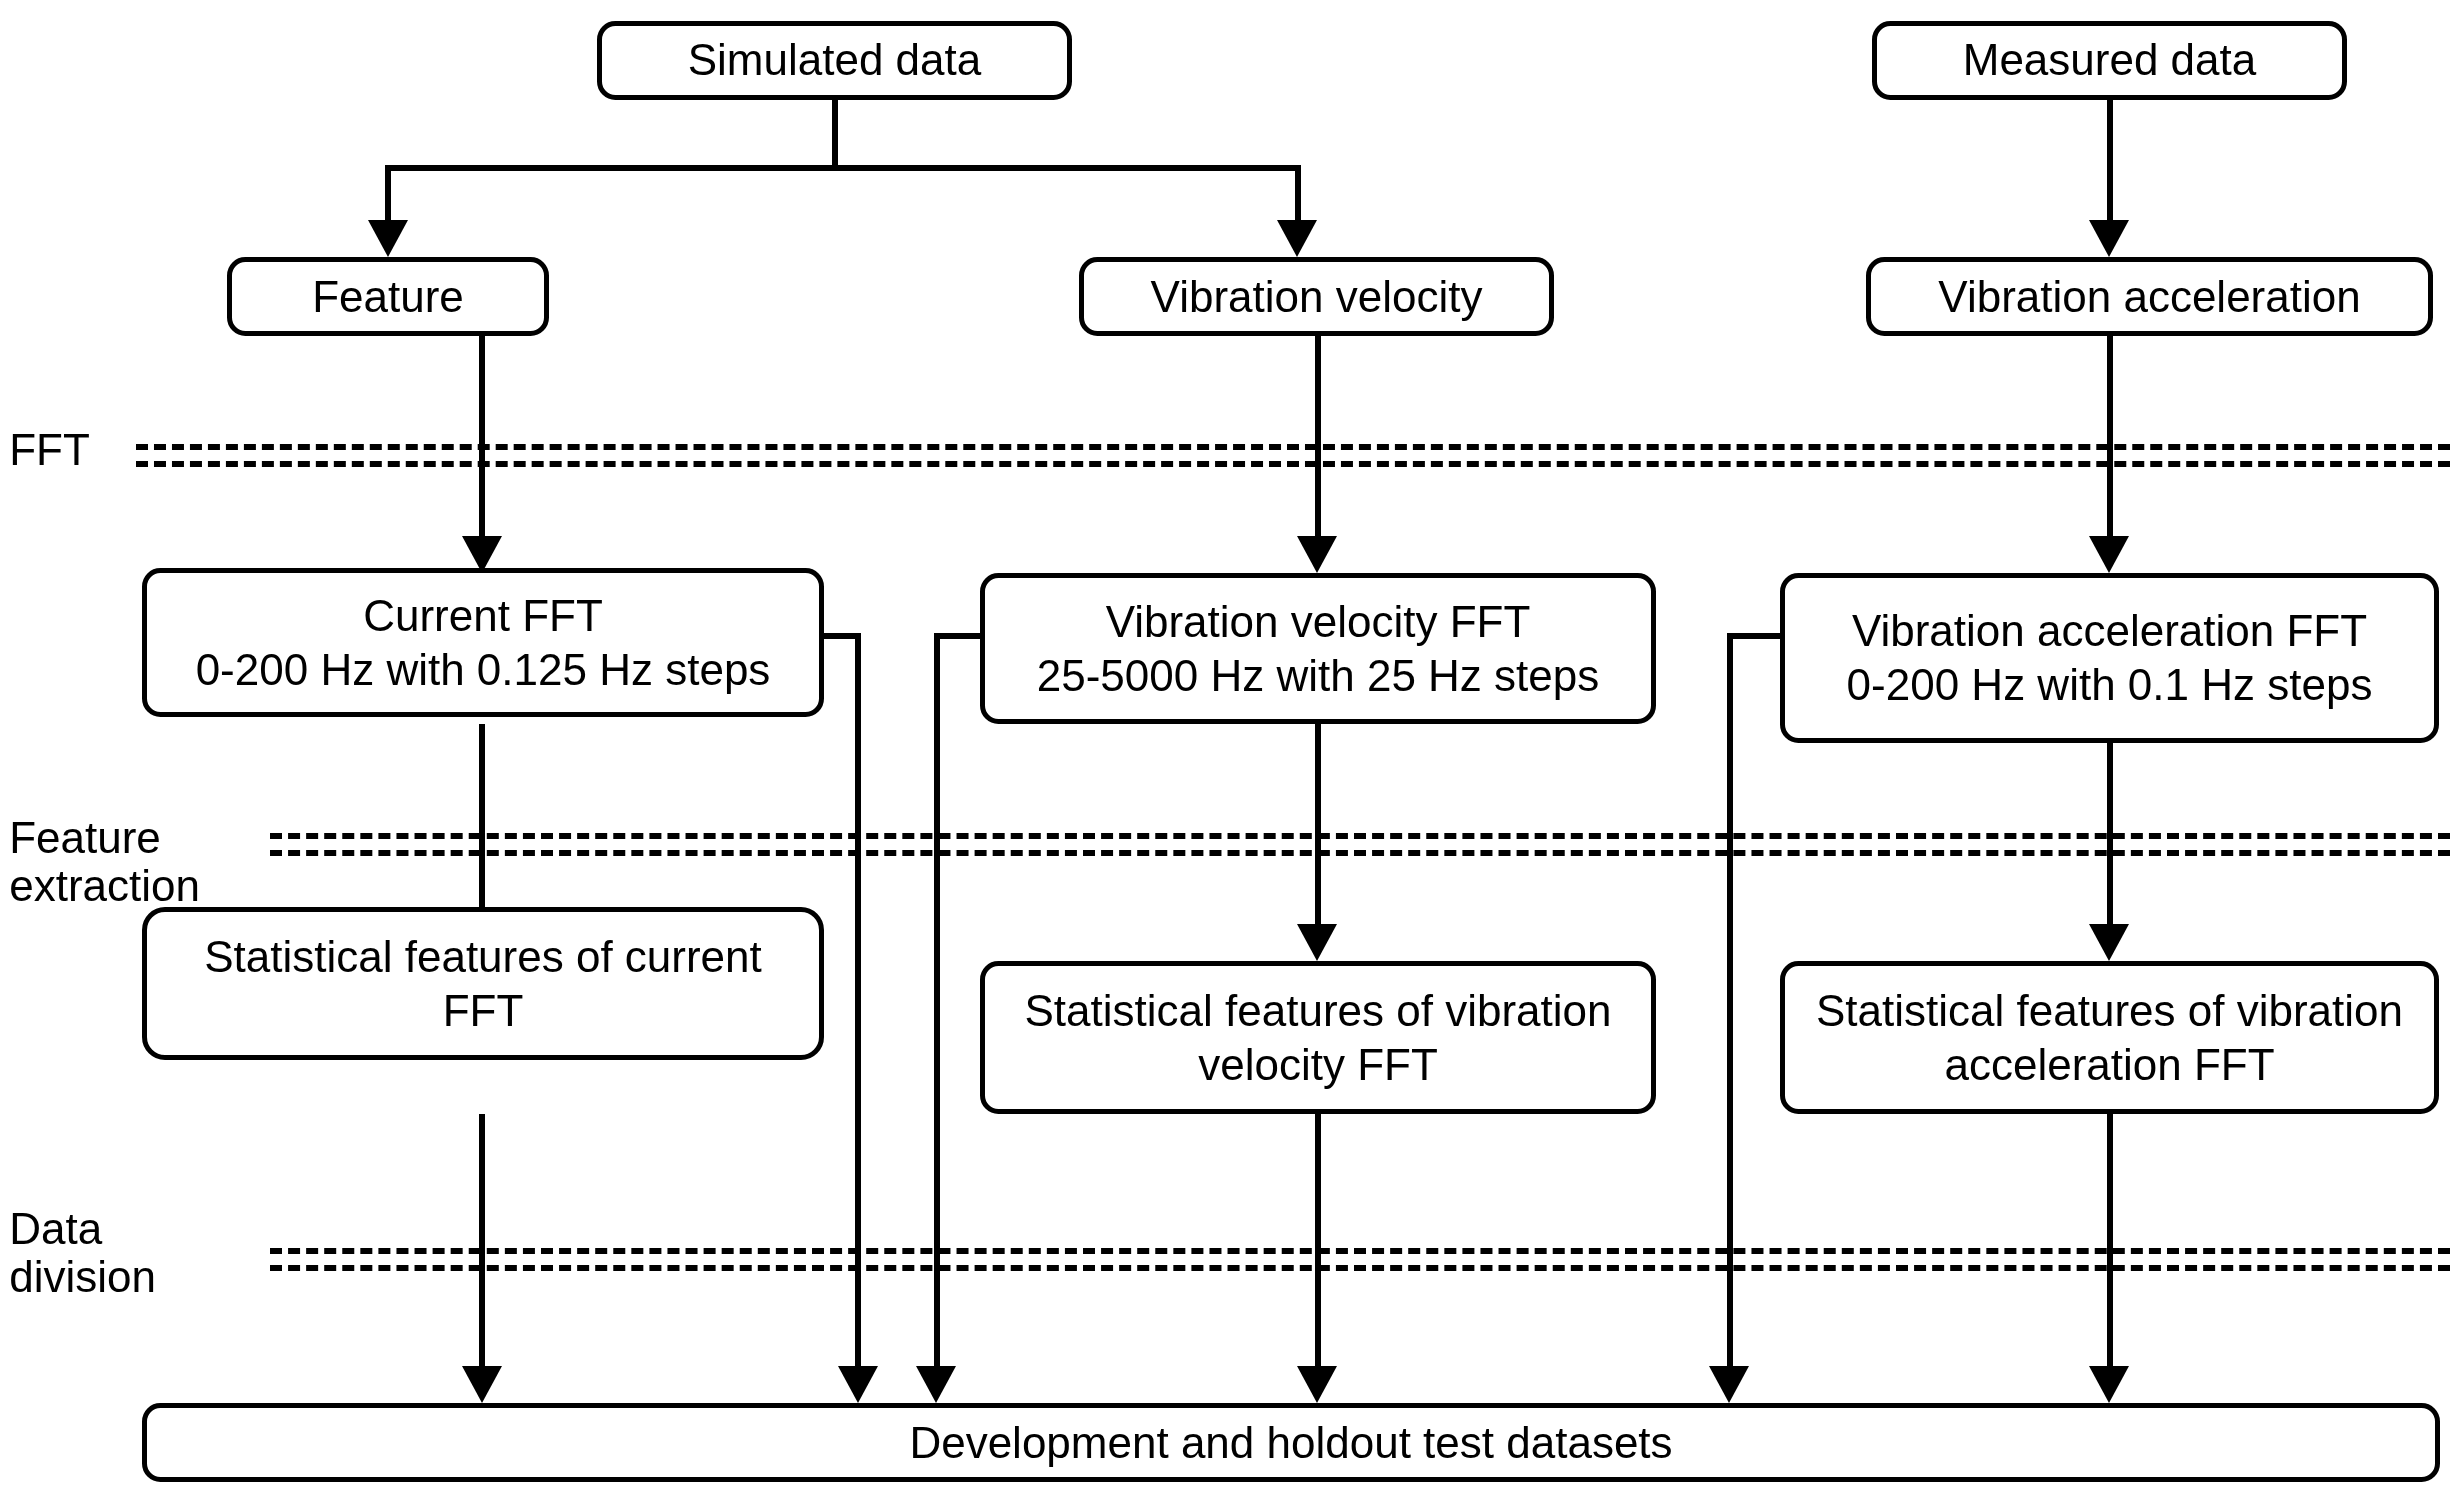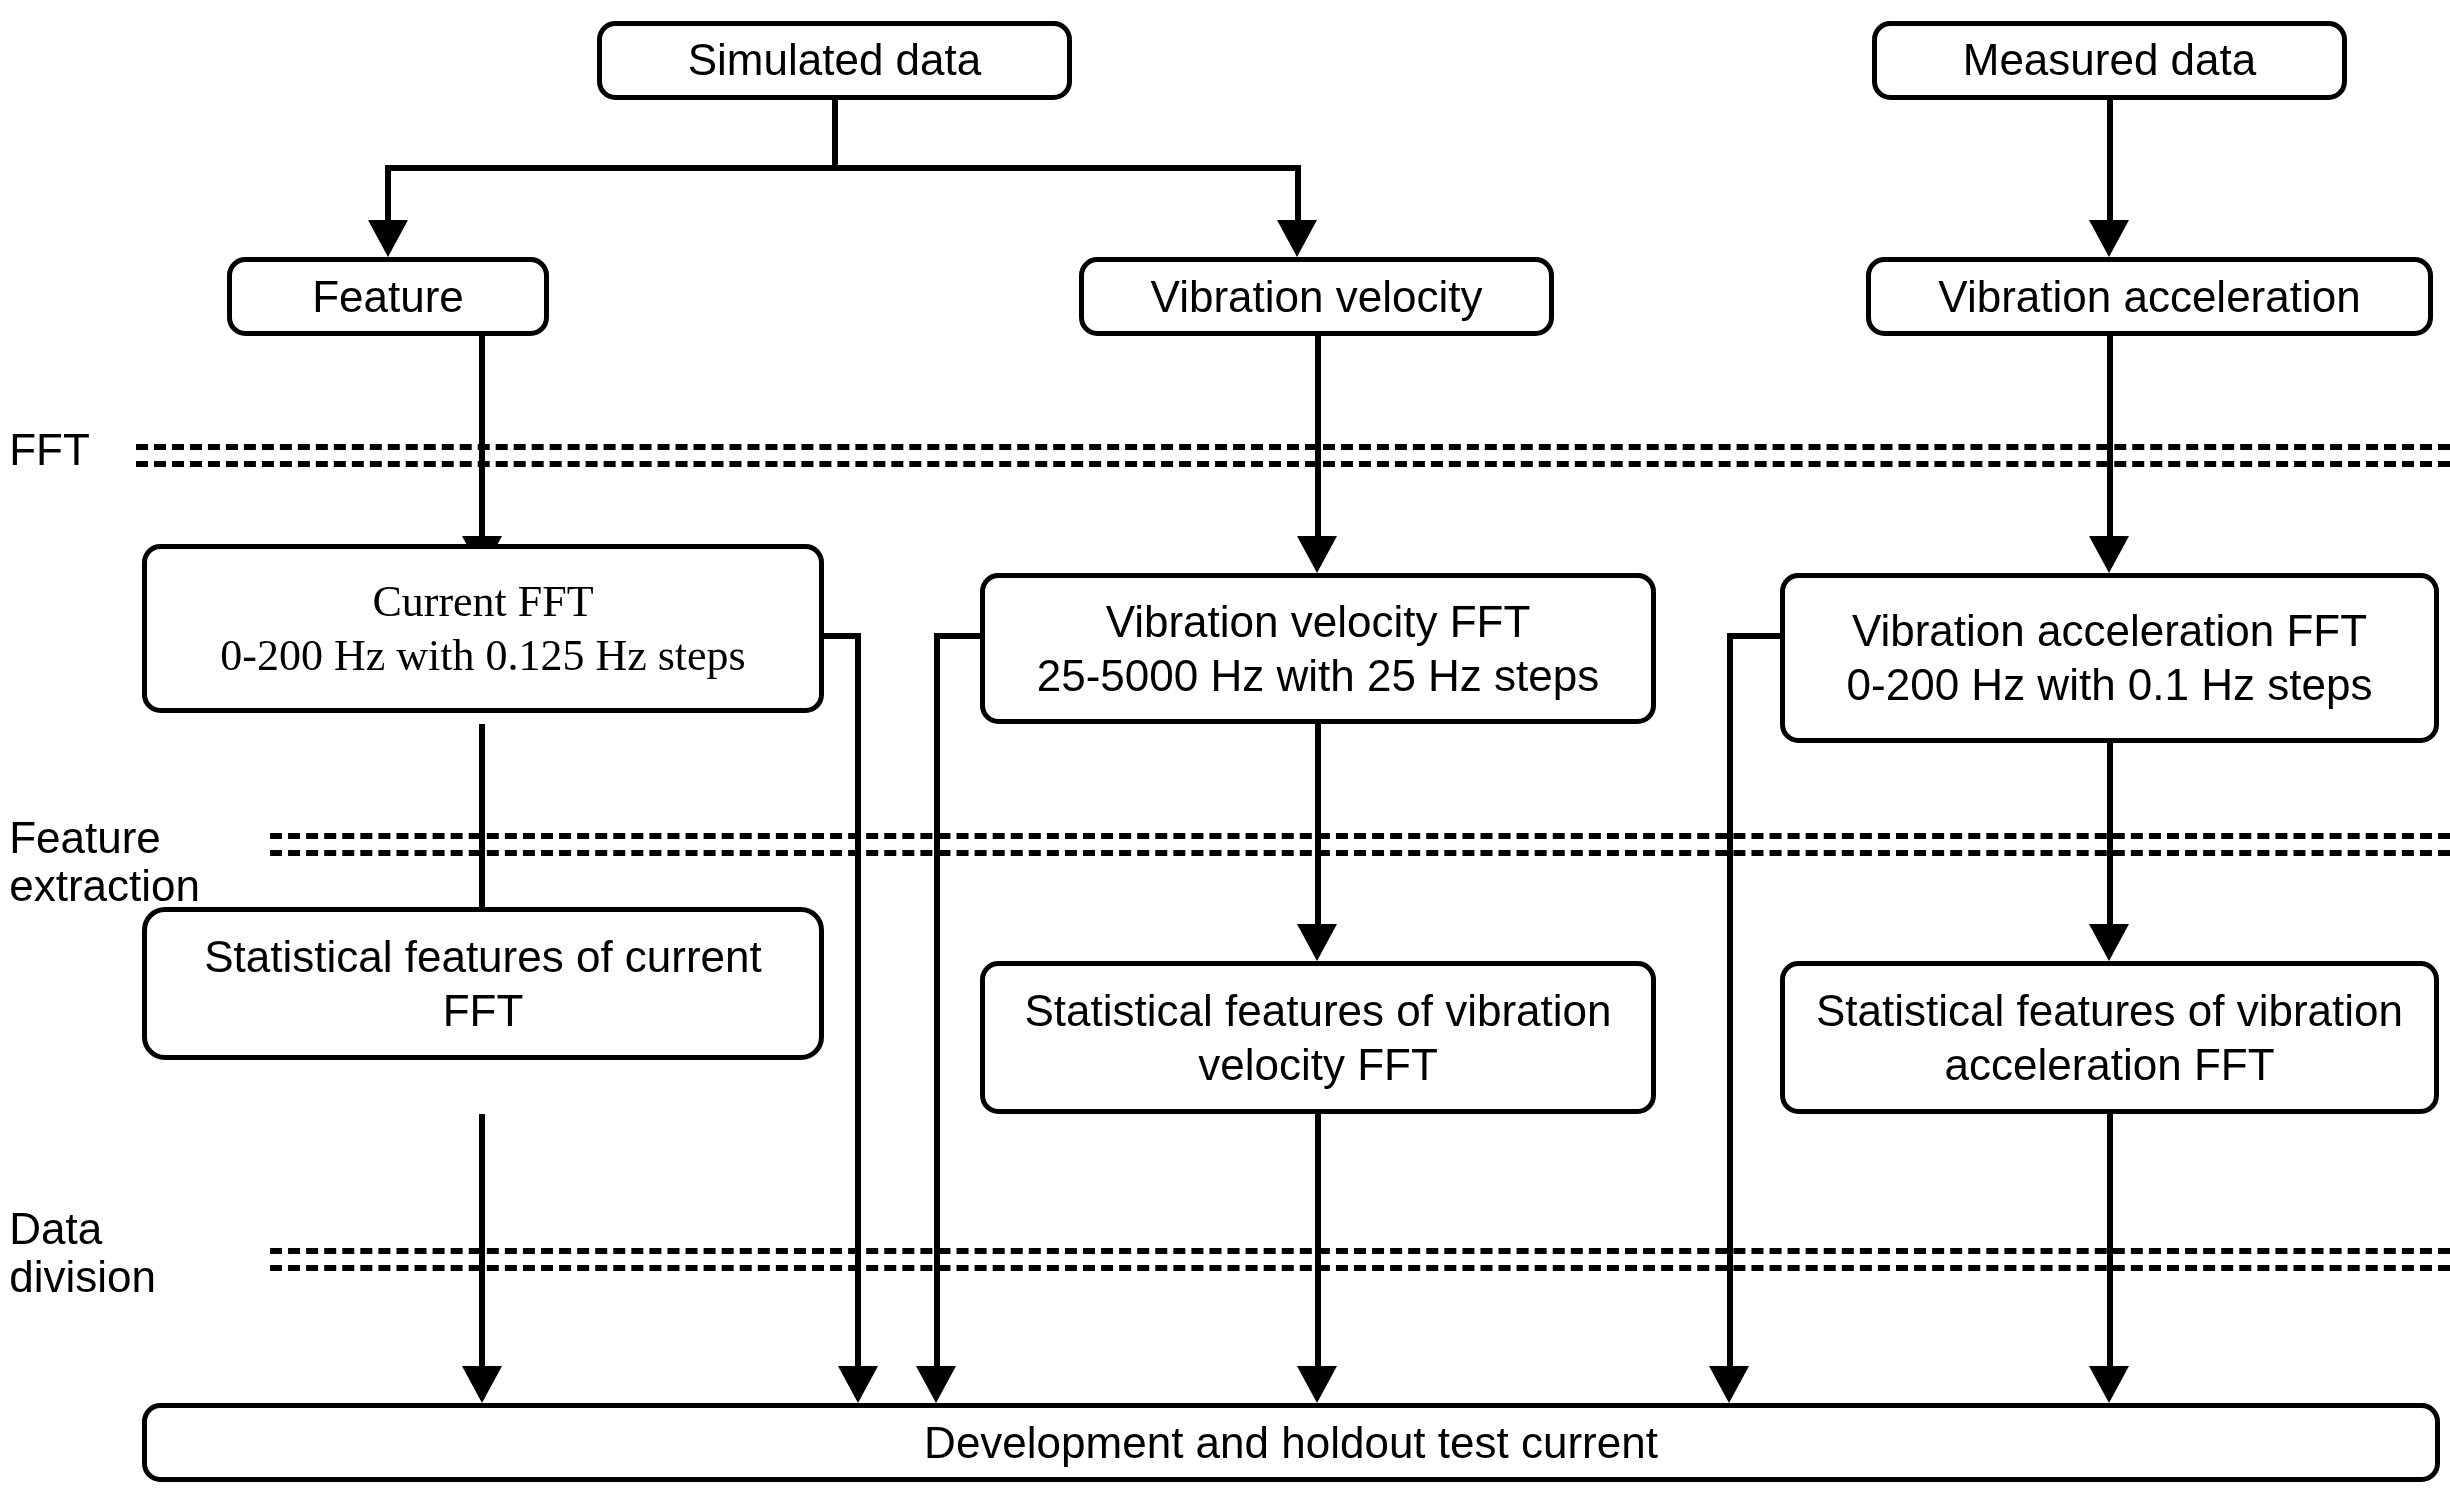--- a/index.html
+++ b/index.html
@@ -103,34 +103,34 @@
   <div class="box" style="left:1872px;top:20.7px;width:475px;height:79px;">Measured data</div>
 
   <div class="box" style="left:597px;top:20.7px;width:475px;height:79px;">Simulated data</div>
 
   <div class="box" style="left:227px;top:257px;width:322px;height:79px;">Feature</div>
 
   <div class="box" style="left:1079px;top:257px;width:475px;height:79px;">Vibration velocity</div>
 
   <div class="box" style="left:1826px;top:257px;width:567px;height:79px;margin-left:40px;">Vibration acceleration</div>
 
-  <div class="box two-line" style="left:142px;top:544px;width:682px;height:169px;white-space:pre-line;font-family:Liberation Serif, serif;">Current FFT
+  <div class="box two-line" style="left:142px;top:568px;width:682px;height:149px;white-space:pre-line;">Current FFT
 0-200 Hz with 0.125 Hz steps</div>
 
   <div class="box two-line" style="left:980px;top:573px;width:676px;height:151px;white-space:pre-line;">Vibration velocity FFT
 25-5000 Hz with 25 Hz steps</div>
 
   <div class="box two-line" style="left:1780px;top:573px;width:659px;height:170px;white-space:pre-line;">Vibration acceleration FFT
 0-200 Hz with 0.1 Hz steps</div>
 
   <div class="box two-line" style="left:142px;top:907px;width:682px;height:153px;white-space:pre-line;border-radius:23px;">Statistical features of current
 FFT</div>
 
   <div class="box two-line" style="left:980px;top:961px;width:676px;height:153px;white-space:pre-line;">Statistical features of vibration
 velocity FFT</div>
 
   <div class="box two-line" style="left:1780px;top:961px;width:659px;height:153px;white-space:pre-line;">Statistical features of vibration
 acceleration FFT</div>
 
-  <div class="box" style="left:142px;top:1403px;width:2298px;height:79px;">Development and holdout test current</div>
+  <div class="box" style="left:142px;top:1403px;width:2298px;height:79px;">Development and holdout test datasets</div>
 
 </div>
 
 
 </body></html>

